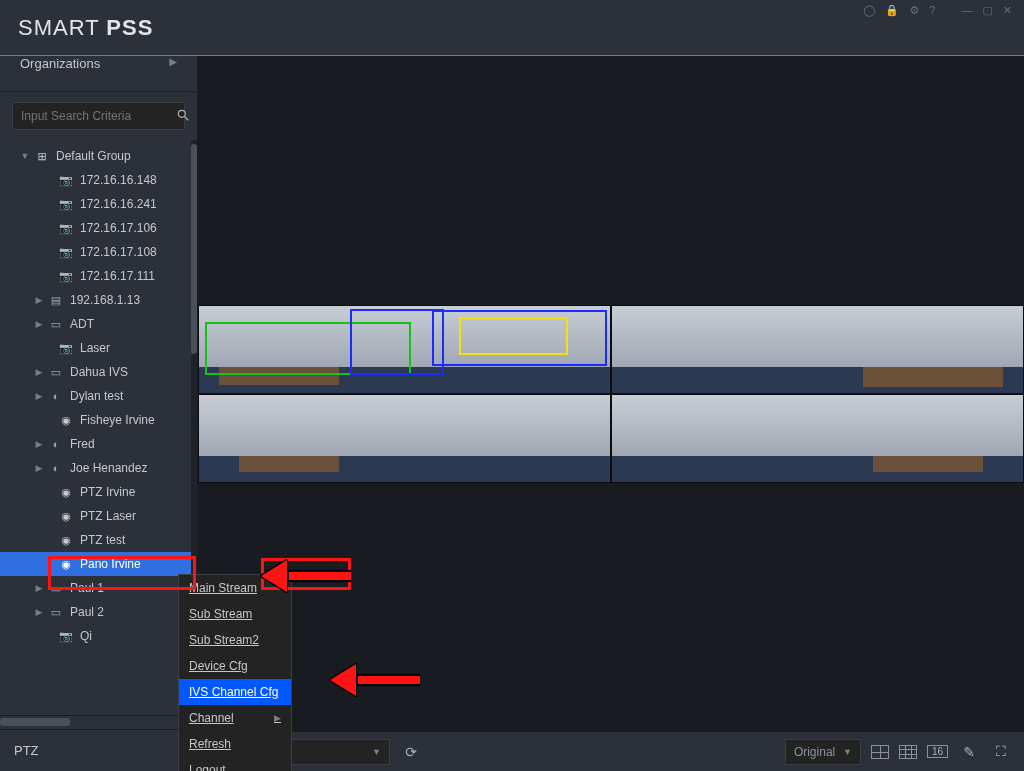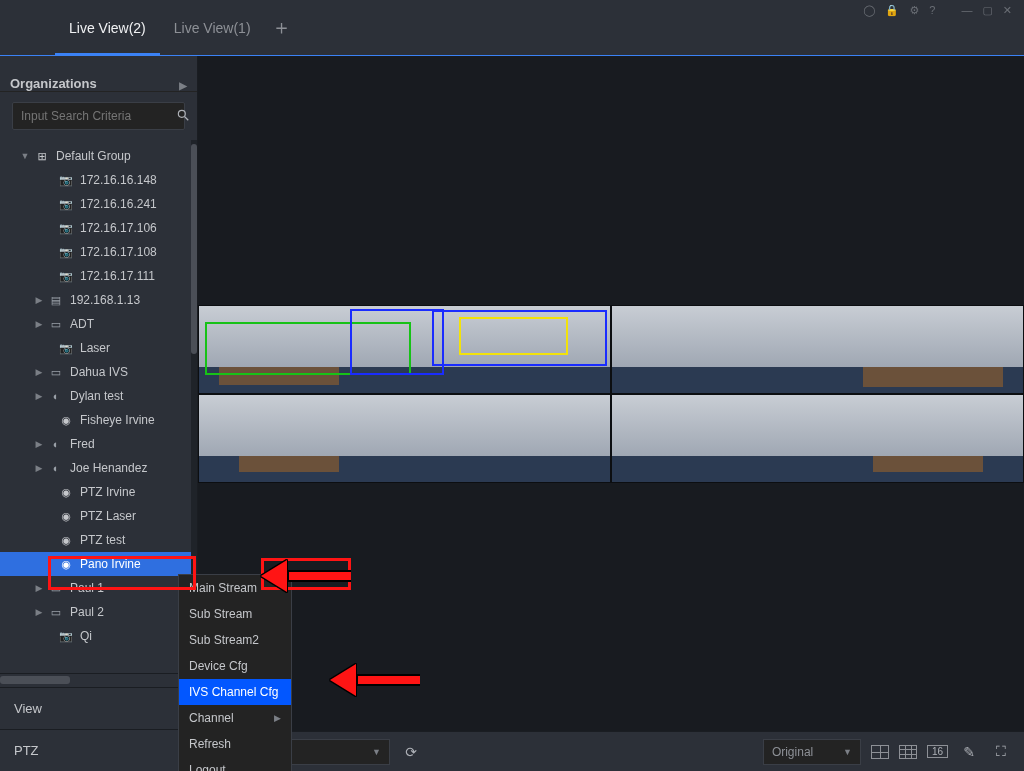--- a/index.html
+++ b/index.html
@@ -19,21 +19,21 @@
   .clock-row { display:flex; align-items:center; gap:8px; margin-top:12px; }
   .clock-dot { width:14px; height:14px; border-radius:50%; background:#8d9096; display:inline-block; }
   .clock { font-size:14px; color:#eaecef; }
   .sep { width:1px; height:22px; background:#444952; margin:0 6px; }
   .top-glyph { color:#8d9096; font-size:14px; cursor:pointer; }
 
   .divider-line { height:1px; background:#3b82f6; }
 
   .main { display:flex; height: calc(100% - 56px); }
   .sidebar { width: 198px; background:#2c3038; display:flex; flex-direction:column; border-right:1px solid #1a1d22; position:relative; }
-  .orgbar { height:36px; display:flex; align-items:flex-end; padding:0 10px; font-size:13px; color:#c5c7cb; border-bottom:1px solid #232323; justify-content:space-between;font-weight:bold; }
+  .orgbar { height:36px; display:flex; align-items:flex-start; padding:0 20px; font-size:13px; color:#c5c7cb; border-bottom:1px solid #232323; justify-content:space-between; }
   .orgbar .chev { color:#7b7f86; font-size:10px; }
 
   .searchwrap { padding:10px 12px; }
   .search { display:flex; align-items:center; background:#232323; border:1px solid #3a3e46; border-radius:2px; height:28px; padding:0 8px; }
   .search input { flex:1; background:transparent; border:0; outline:0; color:#ffffff; font-size:12px; }
   .search .mag { color:#aeb1b7; font-size:13px; }
 
   .tree { flex:1; overflow:hidden; position:relative; }
   .tree-inner { position:absolute; inset:0; padding:4px 0 4px 0; }
   .node { display:flex; align-items:center; height:24px; font-size:12px; color:#c5c7cb; padding-left:20px; cursor:pointer; white-space:nowrap; }
@@ -62,56 +62,50 @@
   .tile .wall { position:absolute; left:0; right:0; top:0; height:72%; background:linear-gradient(180deg,#c8cdd4,#9ea6b2); }
   .tile .desk { position:absolute; background:#6b513a; }
 
   .overlay-box { position:absolute; border:2px solid; background:transparent; }
 
   .bottom-toolbar { height:40px; background:#2c3038; border-top:1px solid #1a1d22; display:flex; align-items:center; padding:0 12px; justify-content:space-between; }
   .bt-left { display:flex; align-items:center; gap:10px; }
   .bt-right { display:flex; align-items:center; gap:10px; }
   .dd { width:180px; height:26px; background:#232323; border:1px solid #3a3e46; display:flex; align-items:center; justify-content:space-between; padding:0 8px; font-size:12px; color:#8d9096; cursor:pointer; }
   .tool-ico { color:#aeb1b7; font-size:14px; cursor:pointer; width:22px; text-align:center; }
-  .dd.small { width:98px; }
+  .dd.small { width:76px; }
   .grid-ico { border:1px solid #8d9096; width:18px; height:14px; display:inline-block; position:relative; }
   .grid-ico::before, .grid-ico::after { content:""; position:absolute; background:#8d9096; }
   .g4::before { left:50%; top:0; bottom:0; width:1px; }
   .g4::after { top:50%; left:0; right:0; height:1px; }
   .g9::before { left:33%; top:0; bottom:0; width:1px; box-shadow:6px 0 0 #8d9096; }
   .g9::after { top:33%; left:0; right:0; height:1px; box-shadow:0 5px 0 #8d9096; }
   .text-badge { border:1px solid #8d9096; padding:0 4px; font-size:10px; color:#aeb1b7; cursor:pointer; }
 
   
   .ctx { position:absolute; left:178px; top:574px; width:114px; background:#232323; border:1px solid #3a3e46; z-index:50; font-size:12px; }
-  .ctx .item { padding:6px 10px; color:#c5c7cb; cursor:pointer; display:flex; align-items:center; justify-content:space-between; }
+  .ctx .item { padding:6px 10px; color:#c5c7cb; cursor:pointer; display:flex; align-items:center; justify-content:space-between;text-decoration:underline; }
   .ctx .item.hl { background:#0257ff; color:#fff; }
   .ctx .sub { color:#7b7f86; font-size:9px; }
 
   
   .anno { position:absolute; z-index:100; pointer-events:none; }
   .red-box { border:3px solid #ff1414; }
   .arrow { display:flex; align-items:center; }
   .arrow .shaft { height:12px; background:#ff1414; border:2px solid #000; border-right:0; }
   .arrow .head { width:0; height:0; border-top:16px solid transparent; border-bottom:16px solid transparent; border-right:26px solid #ff1414; filter: drop-shadow(1px 0 0 #000) drop-shadow(-1px 0 0 #000) drop-shadow(0 1px 0 #000) drop-shadow(0 -1px 0 #000); }
 
   svg.icon { width:14px; height:14px; }
 </style>
 </head>
 <body>
 
 <div class="topbar">
-  <div class="tabs-area">
-    <div class="tab active">
-        <span>Live View(2)</span>
-      </div>
-    <div class="tab">
-        <span>Live View(1)</span>
-      </div>
-    <div class="add-tab">＋</div>
+  <div class="logo">
+    <span>SMART</span> <b>PSS</b>
   </div>
 
   <div class="tiny-icons">
     <span>◯</span>
     <span>🔒</span>
     <span>⚙</span>
     <span>?</span>
     <span style="width:6px"></span>
     <span>—</span>
     <span>▢</span>
@@ -251,23 +245,20 @@
         </div>
       <div class="tree-scroll">
         <div class="tree-thumb" style="top:4px; height:210px;"></div>
       </div>
     </div>
 
     <div class="bottom-scroll-area">
       <div class="bottom-scroll-thumb"></div>
     </div>
 
-    <div class="panelbar">
-        <span>View</span>
-      </div>
     <div class="panelbar">
         <span>PTZ</span>
       </div>
   </div>
 
   <div class="viewport">
     <div class="view-area">
 
       <div class="tile" style="left:0px;  top:249px; width:413px; height:89px;">
         <div class="wall"></div>

